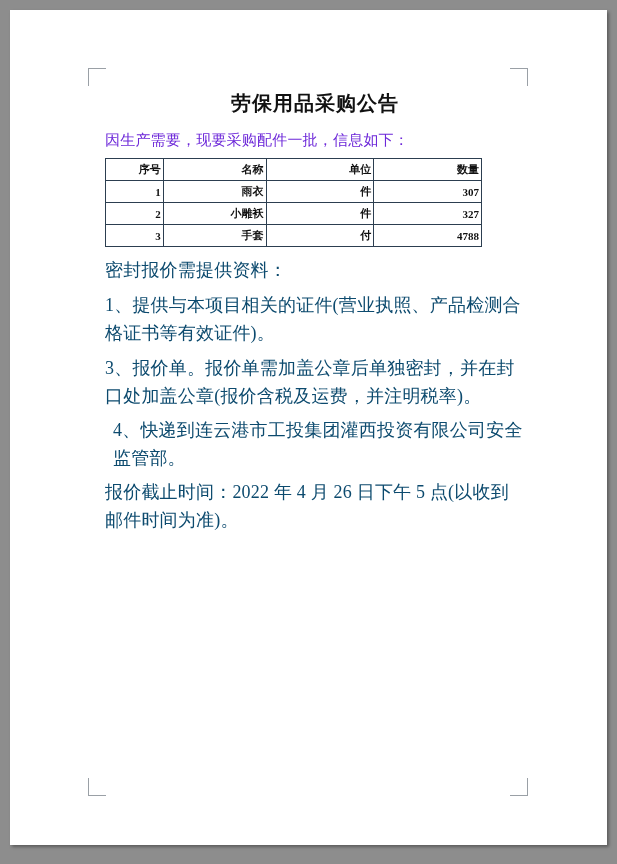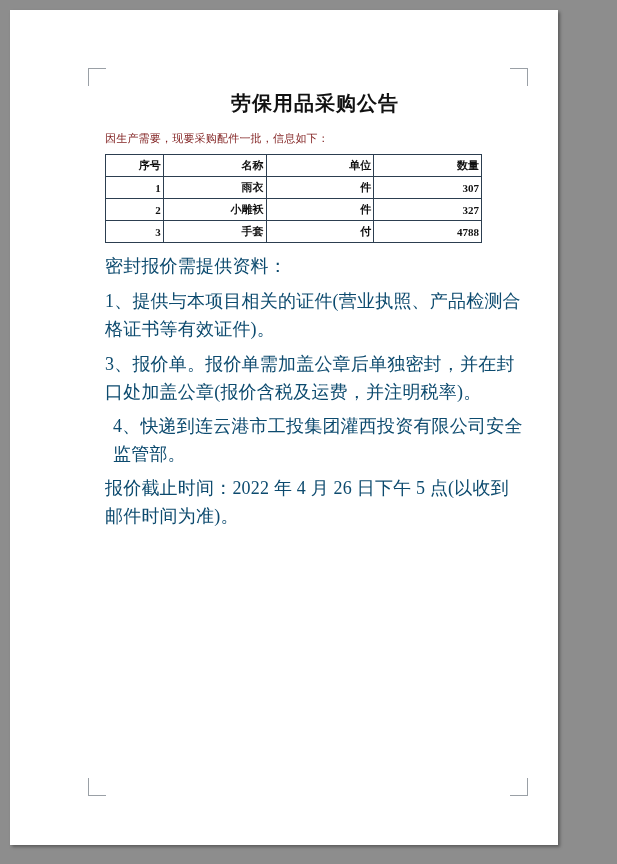--- a/index.html
+++ b/index.html
@@ -13,21 +13,21 @@
   #page-wrap {
     position: relative;
     width: 617px;
     height: 864px;
     background: #8d8d8d;
   }
   #page {
     position: absolute;
     left: 10px;
     top: 10px;
-    width: 548px;
+    width: 597px;
     height: 835px;
     background: #ffffff;
     box-shadow: 2px 2px 3px rgba(0,0,0,0.35);
     overflow: hidden;
   }
 
   
   .crop {
     position: absolute;
     width: 18px;
@@ -49,22 +49,22 @@
     text-align: center;
     font-size: 20px;
     font-weight: bold;
     letter-spacing: 1px;
     color: #111;
     margin: 8px 0 14px 0;
     font-family: "Liberation Serif", "DejaVu Serif", serif;
   }
 
   .lead {
-    font-size: 11px;
-    color: #7f1d1d;
+    font-size: 15px;
+    color: #6d28d9;
     margin: 0 0 8px 0;
     letter-spacing: 0.2px;
   }
 
   table.items {
     border-collapse: collapse;
     width: 377px;
     margin: 0 0 10px 0;
     font-size: 11px;
   }

